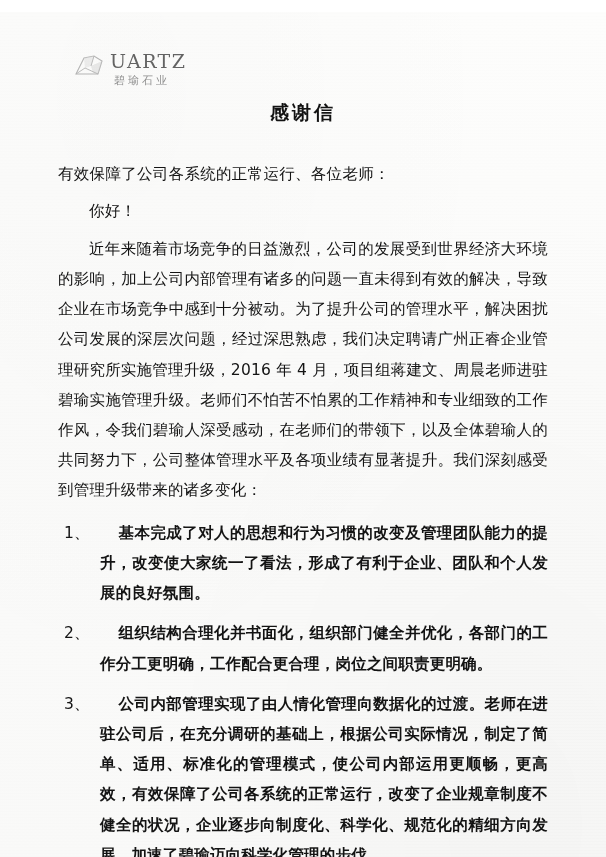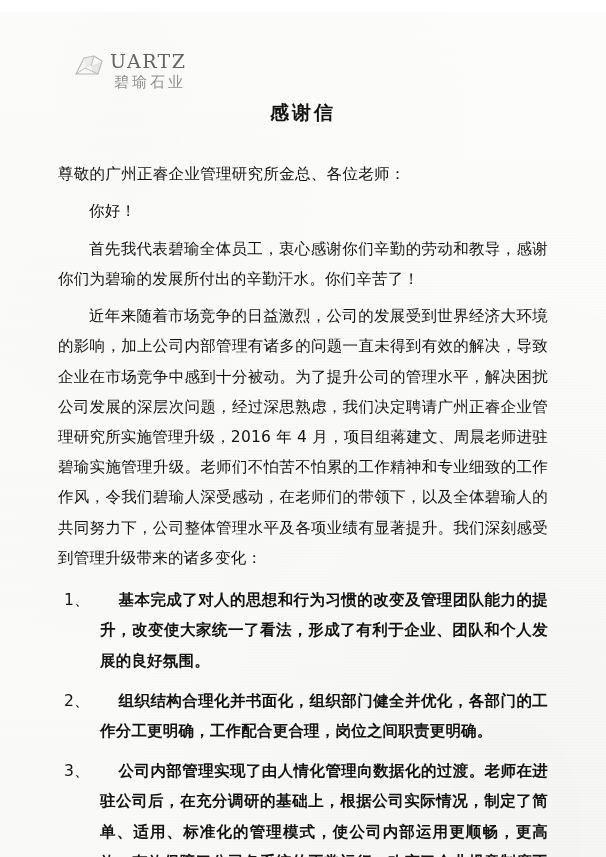--- a/index.html
+++ b/index.html
@@ -58,21 +58,21 @@
     font-family: "DejaVu Serif", "Liberation Serif", serif;
     font-size: 19px;
     letter-spacing: 1.5px;
     color: #4a4a4a;
     opacity: 0.85;
   }
   .logo-sub {
     position: absolute;
     left: 42px;
     top: 23px;
-    font-size: 15px;
+    font-size: 11px;
     letter-spacing: 3px;
     color: #6b6b6b;
     opacity: 0.75;
   }
   .doc-title {
     margin: 12px;
     padding-top: 88px;
     text-align: center;
     font-family: "DejaVu Sans", "Liberation Sans", sans-serif;
     font-size: 19px;
@@ -136,25 +136,24 @@
       <line x1="13" y1="16" x2="26" y2="22" stroke="#8a8a8a" stroke-width="0.9"></line>
       <line x1="4" y1="22" x2="13" y2="16" stroke="#8a8a8a" stroke-width="0.9"></line>
       <line x1="22" y1="4" x2="19" y2="14" stroke="#8a8a8a" stroke-width="0.9"></line>
     </svg>
     <div class="logo-word">UARTZ</div>
     <div class="logo-sub">碧瑜石业</div>
   </div>
 
   <h1 class="doc-title">感谢信</h1>
 
-  <div class="salutation">尊敬的广州正睿企业管理研究所金总、各位老师：</div>
+  <div class="salutation">有效保障了公司各系统的正常运行、各位老师：</div>
 
   <div class="para">你好！</div>
 
-  <div class="para">首先我代表碧瑜全体员工，衷心感谢你们辛勤的劳动和教导，感谢你们为碧瑜的发展所付出的辛勤汗水。你们辛苦了！</div>
 
   <div class="para">近年来随着市场竞争的日益激烈，公司的发展受到世界经济大环境的影响，加上公司内部管理有诸多的问题一直未得到有效的解决，导致企业在市场竞争中感到十分被动。为了提升公司的管理水平，解决困扰公司发展的深层次问题，经过深思熟虑，我们决定聘请广州正睿企业管理研究所实施管理升级，2016 年 4 月，项目组蒋建文、周晨老师进驻碧瑜实施管理升级。老师们不怕苦不怕累的工作精神和专业细致的工作作风，令我们碧瑜人深受感动，在老师们的带领下，以及全体碧瑜人的共同努力下，公司整体管理水平及各项业绩有显著提升。我们深刻感受到管理升级带来的诸多变化：</div>
 
   <ul class="list">
     <li class="list-item">
       <span class="list-num">1、</span>
       <span class="list-text">基本完成了对人的思想和行为习惯的改变及管理团队能力的提升，改变使大家统一了看法，形成了有利于企业、团队和个人发展的良好氛围。</span>
     </li>
     <li class="list-item">
       <span class="list-num">2、</span>

